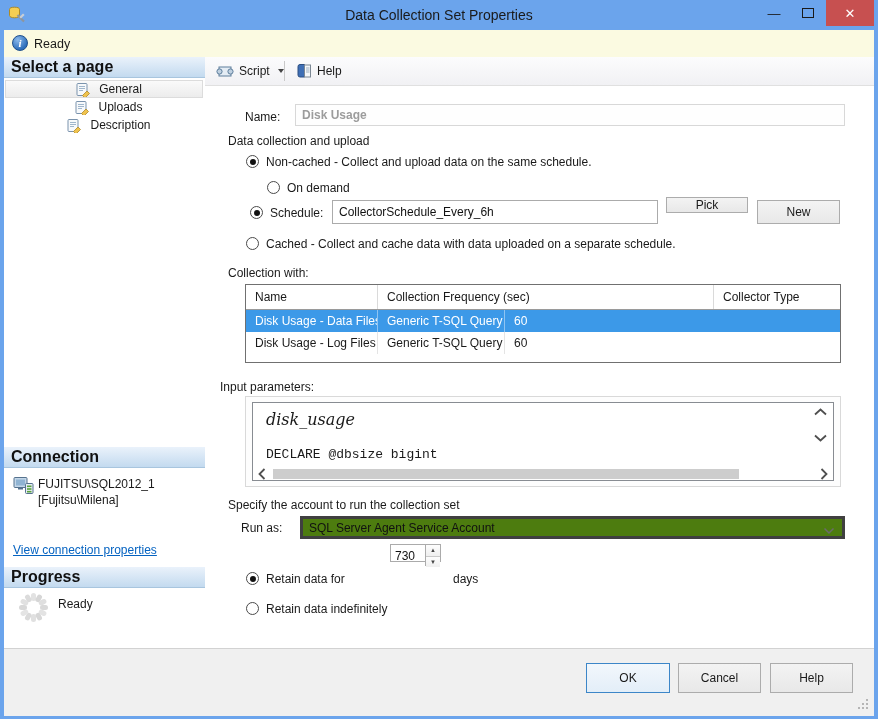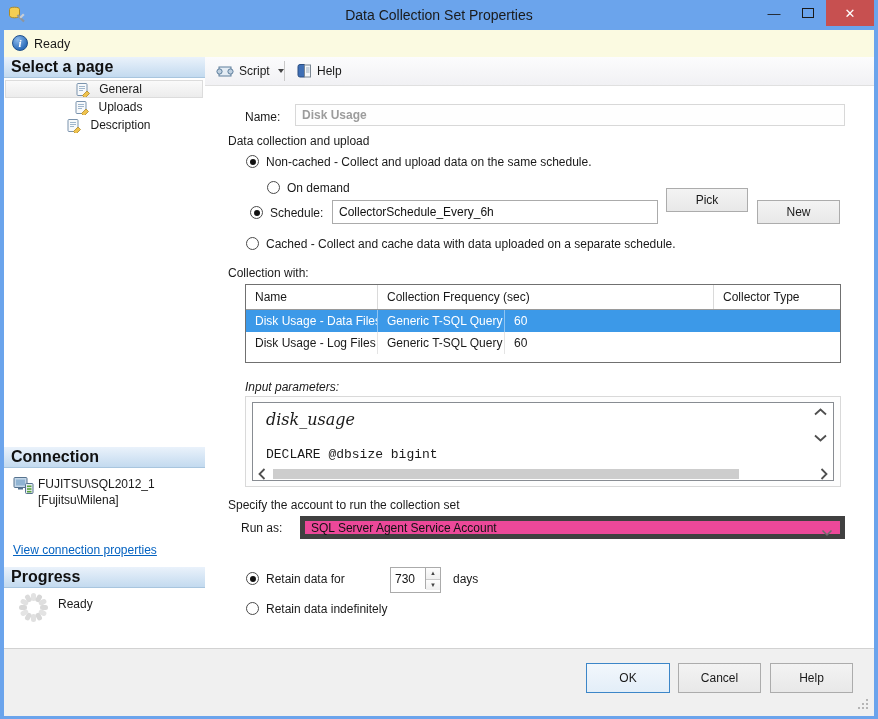--- a/index.html
+++ b/index.html
@@ -54,23 +54,23 @@
   .tbl-row.sel .tcell + .tcell{border-left:1px solid #8FC4F2;}
   
   .group-outer{position:absolute;left:245px;top:396px;width:596px;height:91px;border:1px solid #D9D9D9;background:#FDFDFD;box-sizing:border-box;}
   .group-inner{position:absolute;left:252px;top:402px;width:582px;height:79px;border:1px solid #888C92;background:#fff;box-sizing:border-box;}
   .param-line1{position:absolute;left:266px;top:410px;font-family:"DejaVu Serif",serif;font-style:italic;font-size:16px;color:#1A1A1A;}
   .param-line2{position:absolute;left:266px;top:447px;font-family:"Liberation Mono","DejaVu Sans Mono",monospace;font-size:13px;color:#1A1A1A;}
   .chev{position:absolute;}
   .chev path{fill:none;stroke:#4F4F4F;stroke-width:1.8;}
   .hthumb{position:absolute;left:273px;top:469px;width:466px;height:10px;background:#CDCDCD;}
   
-  .combo{position:absolute;left:300px;top:516px;width:545px;height:23px;border:5px solid #404040;background:#ec4899;box-sizing:border-box;display:flex;align-items:center;padding-left:6px;font-size:12px;color:#111;}
-  
-  .spinbox{position:absolute;left:390px;top:567px;width:51px;height:26px;border:1px solid #ABABAB;background:#fff;box-sizing:border-box;padding-left:35px;}
+  .combo{position:absolute;left:300px;top:516px;width:545px;height:23px;border:3px solid #404040;background:#4d7c0f;box-sizing:border-box;display:flex;align-items:center;padding-left:6px;font-size:12px;color:#111;}
+  
+  .spinbox{position:absolute;left:390px;top:544px;width:51px;height:18px;border:1px solid #ABABAB;background:#fff;box-sizing:border-box;padding-left:35px;}
   .spin-val{position:absolute;left:4px;top:4px;font-size:12px;color:#111;}
   .updown{position:absolute;right:0;top:0;width:15px;height:21px;border-left:1px solid #ABABAB;box-sizing:border-box;}
   .ud-btn{height:10.5px;display:flex;align-items:center;justify-content:center;font-size:6px;color:#444;background:linear-gradient(#FDFDFD,#EFEFEF);}
   .ud-btn.up{border-bottom:1px solid #C9C9C9;}
   .grip{position:absolute;left:856px;top:697px;}
 </style>
 </head>
 <body>
 
 <div class="window">
@@ -185,21 +185,21 @@
 
   <div class="radio on" style="left:246px;top:155px;"></div>
   <div class="lbl" style="left:266px;top:155px;">Non-cached - Collect and upload data on the same schedule.</div>
 
   <div class="radio" style="left:267px;top:181px;"></div>
   <div class="lbl" style="left:287px;top:181px;">On demand</div>
 
   <div class="radio on" style="left:250px;top:206px;"></div>
   <div class="lbl" style="left:270px;top:206px;">Schedule:</div>
   <input class="input" style="left: 332px; top: 200px; width: 326px; height: 24px;" value="CollectorSchedule_Every_6h">
-  <div class="btn" style="left:666px;top:188px;width:82px;height:24px;">Pick</div>
+  <div class="btn" style="left:666px;top:197px;width:82px;height:16px;">Pick</div>
   <div class="btn" style="left:757px;top:200px;width:83px;height:24px;">New</div>
 
   <div class="radio" style="left:246px;top:237px;"></div>
   <div class="lbl" style="left:266px;top:237px;">Cached - Collect and cache data with data uploaded on a separate schedule.</div>
 
   <div class="lbl" style="left:228px;top:266px;">Collection with:</div>
   <div class="tbl">
     <div class="tbl-head">
       <div class="tcell c1">Name</div>
       <div class="tcell c3">Collection Frequency (sec)</div>
@@ -210,21 +210,21 @@
       <div class="tcell c2">Generic T-SQL Query Col...</div>
       <div class="tcell c3">60</div>
     </div>
     <div class="tbl-row">
       <div class="tcell c1">Disk Usage - Log Files</div>
       <div class="tcell c2">Generic T-SQL Query Col...</div>
       <div class="tcell c3">60</div>
     </div>
   </div>
 
-  <div class="lbl" style="left:245px;top:380px;font-style:italic;">Input parameters:</div>
+  <div class="lbl" style="left:220px;top:380px;">Input parameters:</div>
   <div class="group-outer"></div>
   <div class="group-inner"></div>
   <div class="param-line1">disk_usage</div>
   <div class="param-line2">DECLARE @dbsize bigint</div>
   <svg class="chev" style="left:813px;top:407px;" width="15" height="10" viewBox="0 0 15 10">
       <path d="M2 7.5 L7.5 2.5 L13 7.5"></path>
     </svg>
   <svg class="chev" style="left:813px;top:433px;" width="15" height="10" viewBox="0 0 15 10">
       <path d="M2 2.5 L7.5 7.5 L13 2.5"></path>
     </svg>

